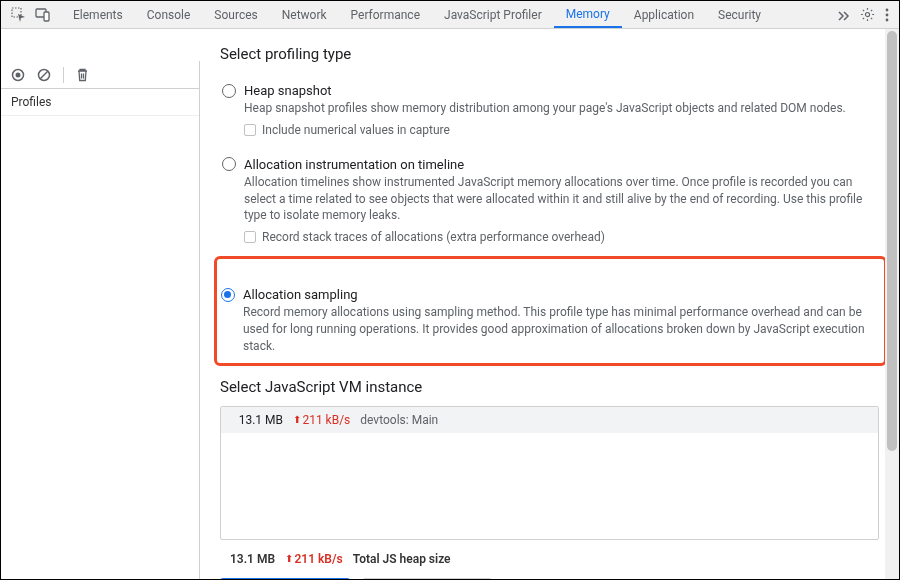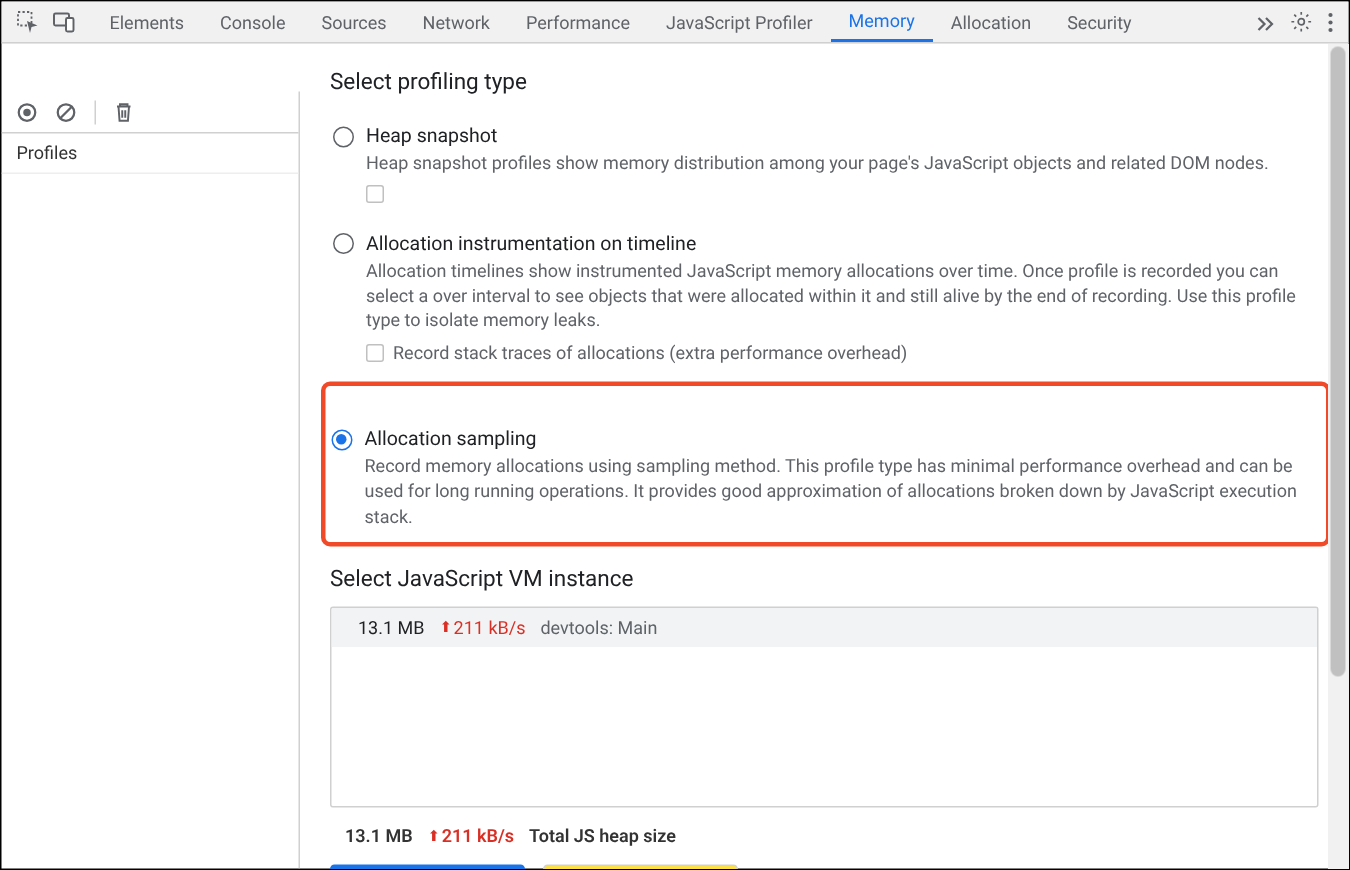--- a/index.html
+++ b/index.html
@@ -74,21 +74,21 @@
     </svg>
   </div>
   <div class="tabs">
     <div class="tab">Elements</div>
     <div class="tab">Console</div>
     <div class="tab">Sources</div>
     <div class="tab">Network</div>
     <div class="tab">Performance</div>
     <div class="tab">JavaScript Profiler</div>
     <div class="tab active">Memory</div>
-    <div class="tab">Allocation</div>
+    <div class="tab">Application</div>
     <div class="tab">Security</div>
   </div>
   <div class="right-icons">
     <div>
       <svg width="14" height="14" viewBox="0 0 14 14" stroke="#5f6368" stroke-width="1.5" fill="none">
           <path d="M3 4 L7 8 L3 12"></path>
           <path d="M8 4 L12 8 L8 12"></path>
         </svg>
     </div>
     <div>
@@ -137,29 +137,30 @@
     <h2>Select profiling type</h2>
 
     <div class="option">
       <div class="radio-row">
         <span class="radio"></span>
         <span class="label">Heap snapshot</span>
       </div>
       <div class="desc">Heap snapshot profiles show memory distribution among your page's JavaScript objects and related DOM nodes.</div>
       <div class="subopt">
         <span class="checkbox"></span>
+        <span>Include numerical values in capture</span>
       </div>
     </div>
 
     <div class="option">
       <div class="radio-row">
         <span class="radio"></span>
         <span class="label">Allocation instrumentation on timeline</span>
       </div>
-      <div class="desc">Allocation timelines show instrumented JavaScript memory allocations over time. Once profile is recorded you can select a over interval to see objects that were allocated within it and still alive by the end of recording. Use this profile type to isolate memory leaks.</div>
+      <div class="desc">Allocation timelines show instrumented JavaScript memory allocations over time. Once profile is recorded you can select a time related to see objects that were allocated within it and still alive by the end of recording. Use this profile type to isolate memory leaks.</div>
       <div class="subopt">
         <span class="checkbox"></span>
         <span>Record stack traces of allocations (extra performance overhead)</span>
       </div>
     </div>
 
     <div class="highlight-box">
       <div class="option" style="margin-bottom:0;">
         <div class="radio-row">
           <span class="radio checked"></span>

